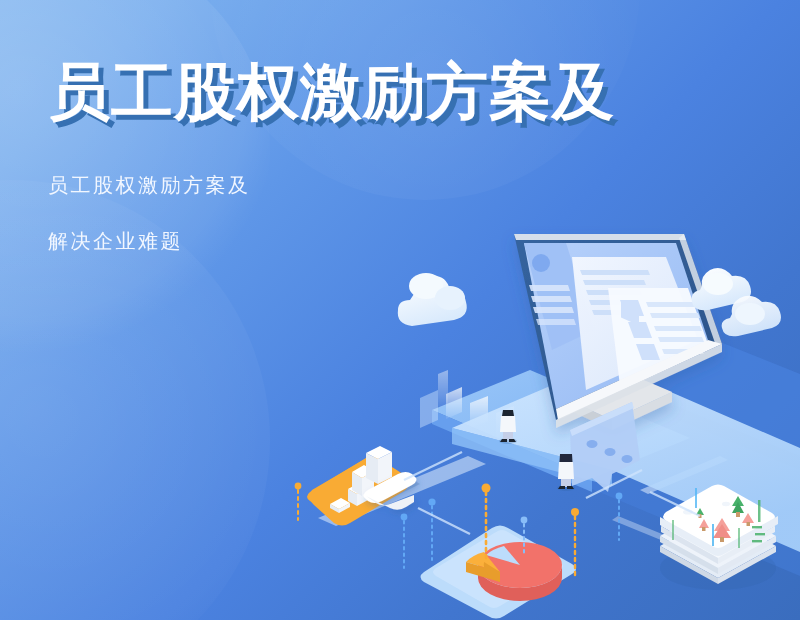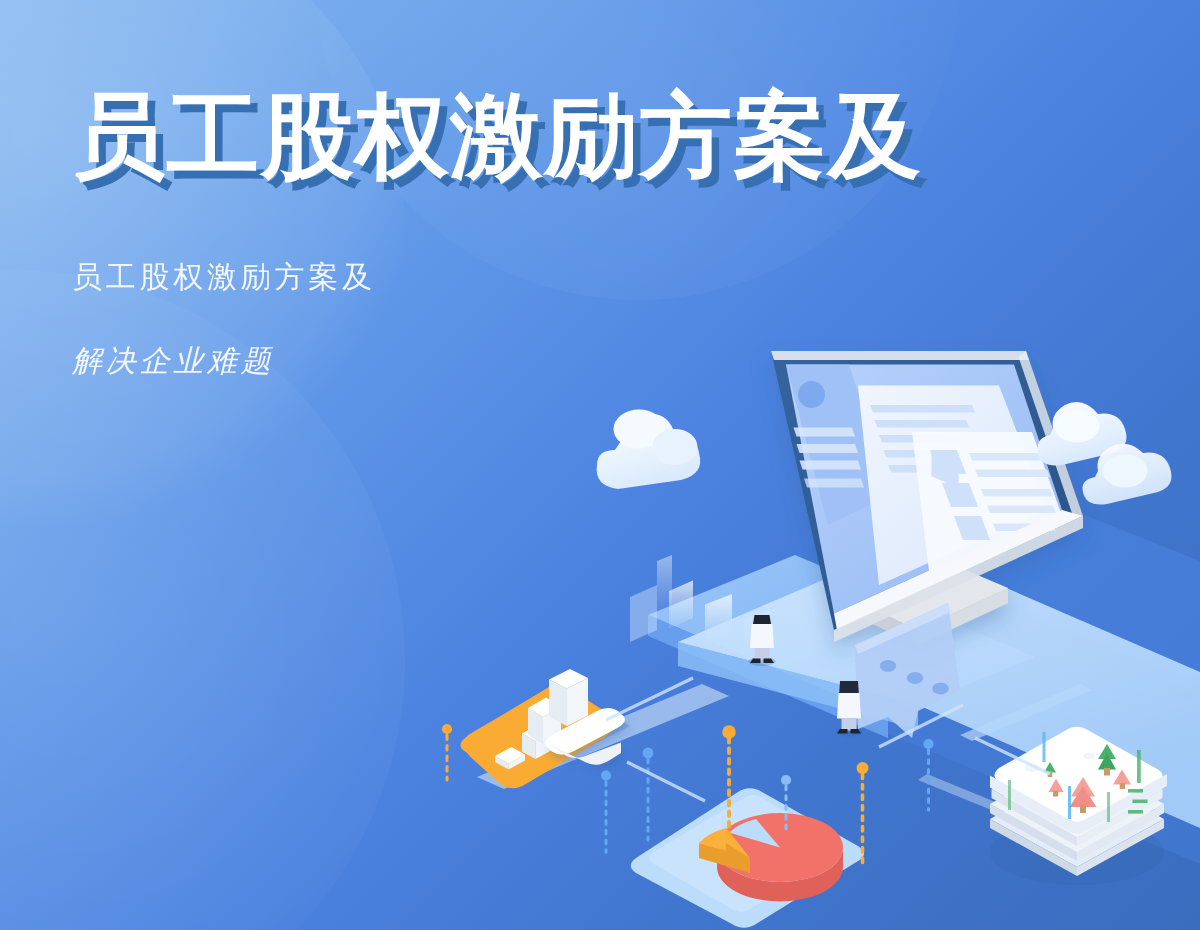--- a/index.html
+++ b/index.html
@@ -63,21 +63,21 @@
   }
   .subtitle {
     margin-top:0;
     font-size:20px;
     color:#f2f7ff;
     letter-spacing:2.5px;
     font-weight:normal;
     line-height:1;
   }
   .sub1 { margin-top:46px; }
-  .sub2 { margin-top:36px;font-style:italic; }
+  .sub2 { margin-top:36px; }
 
   
   #stage {
     position:absolute;
     left:0; top:0;
     width:800px; height:620px;
     z-index:10;
   }
   #stage svg { display:block; }
 

